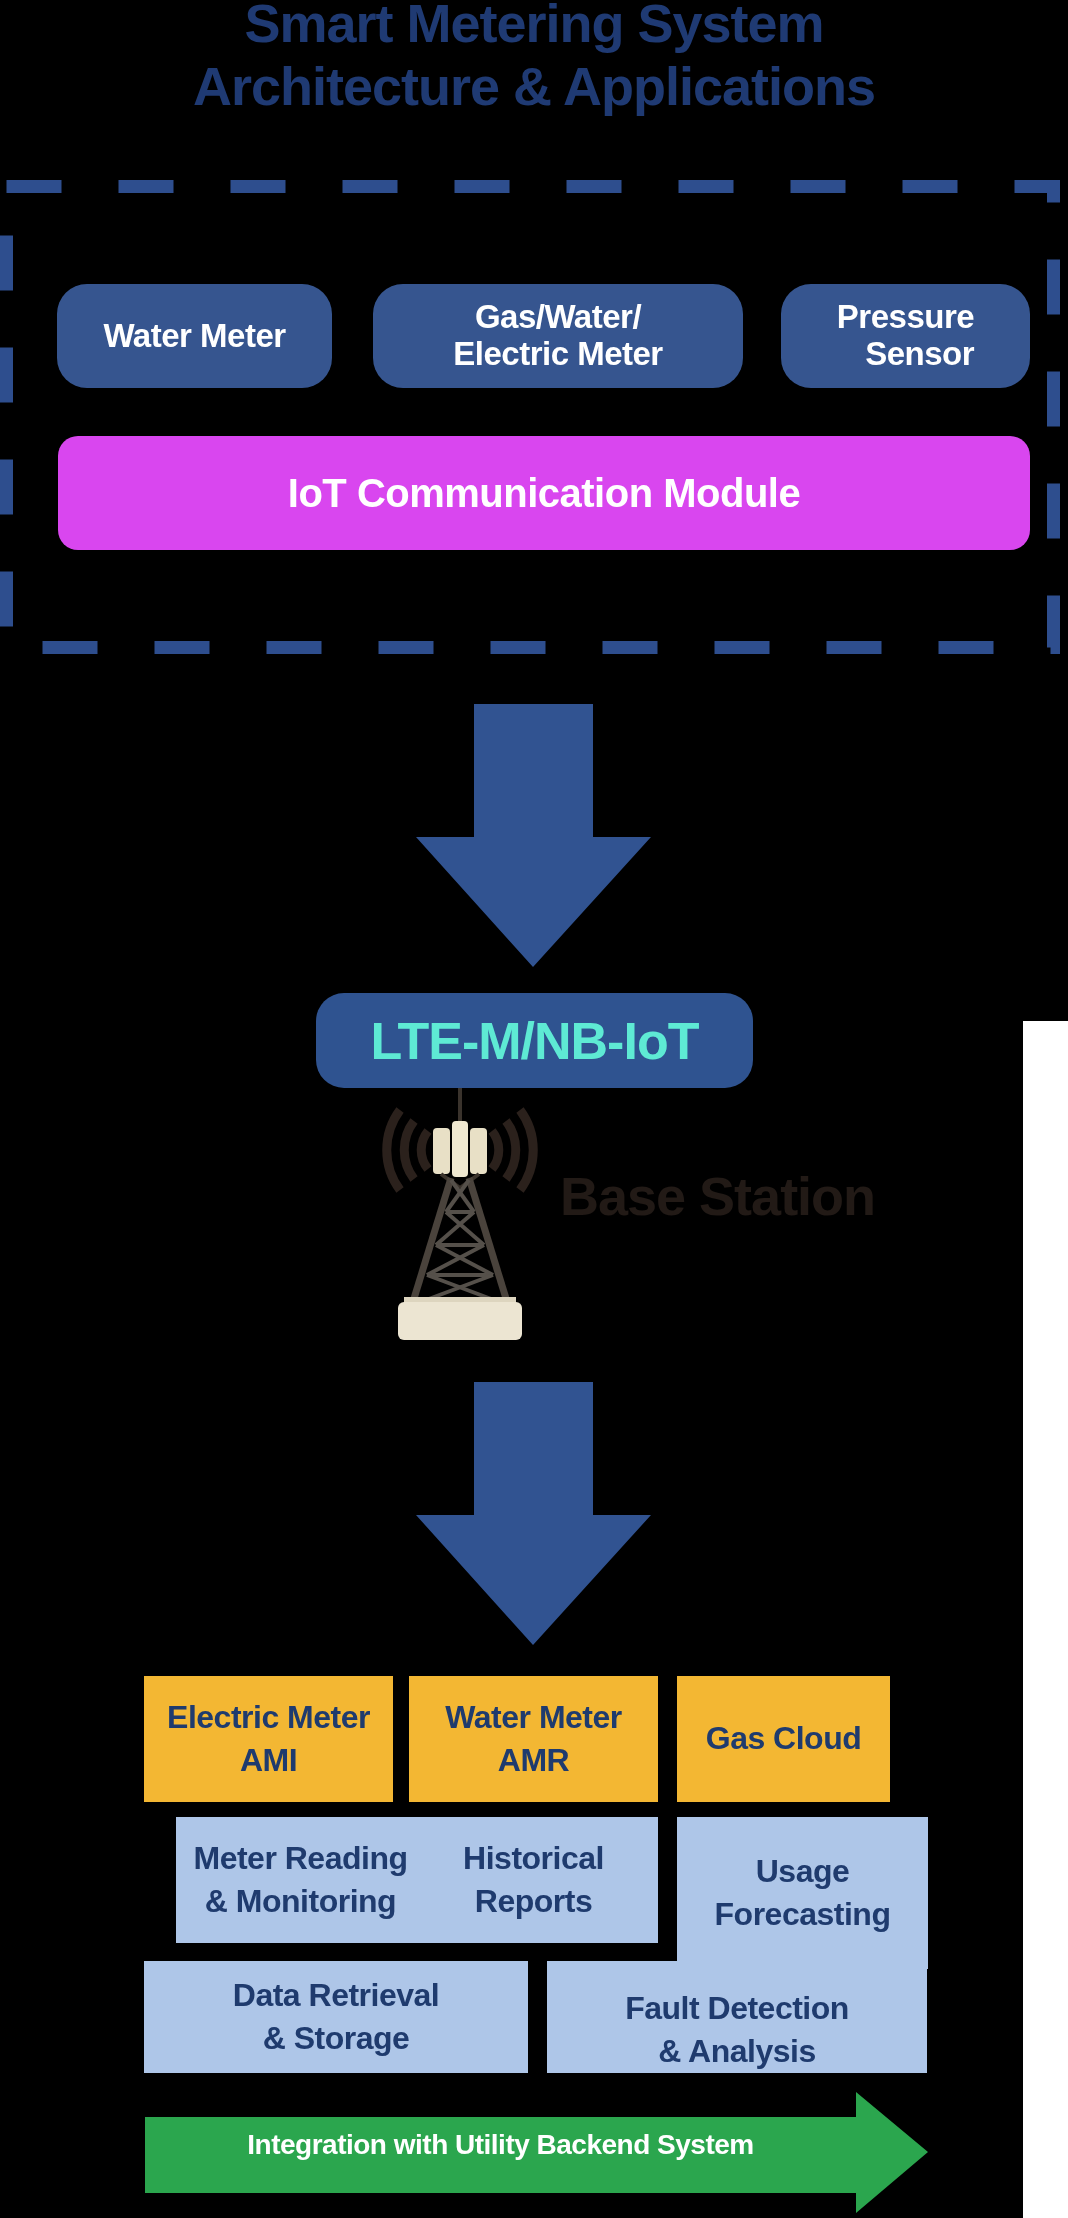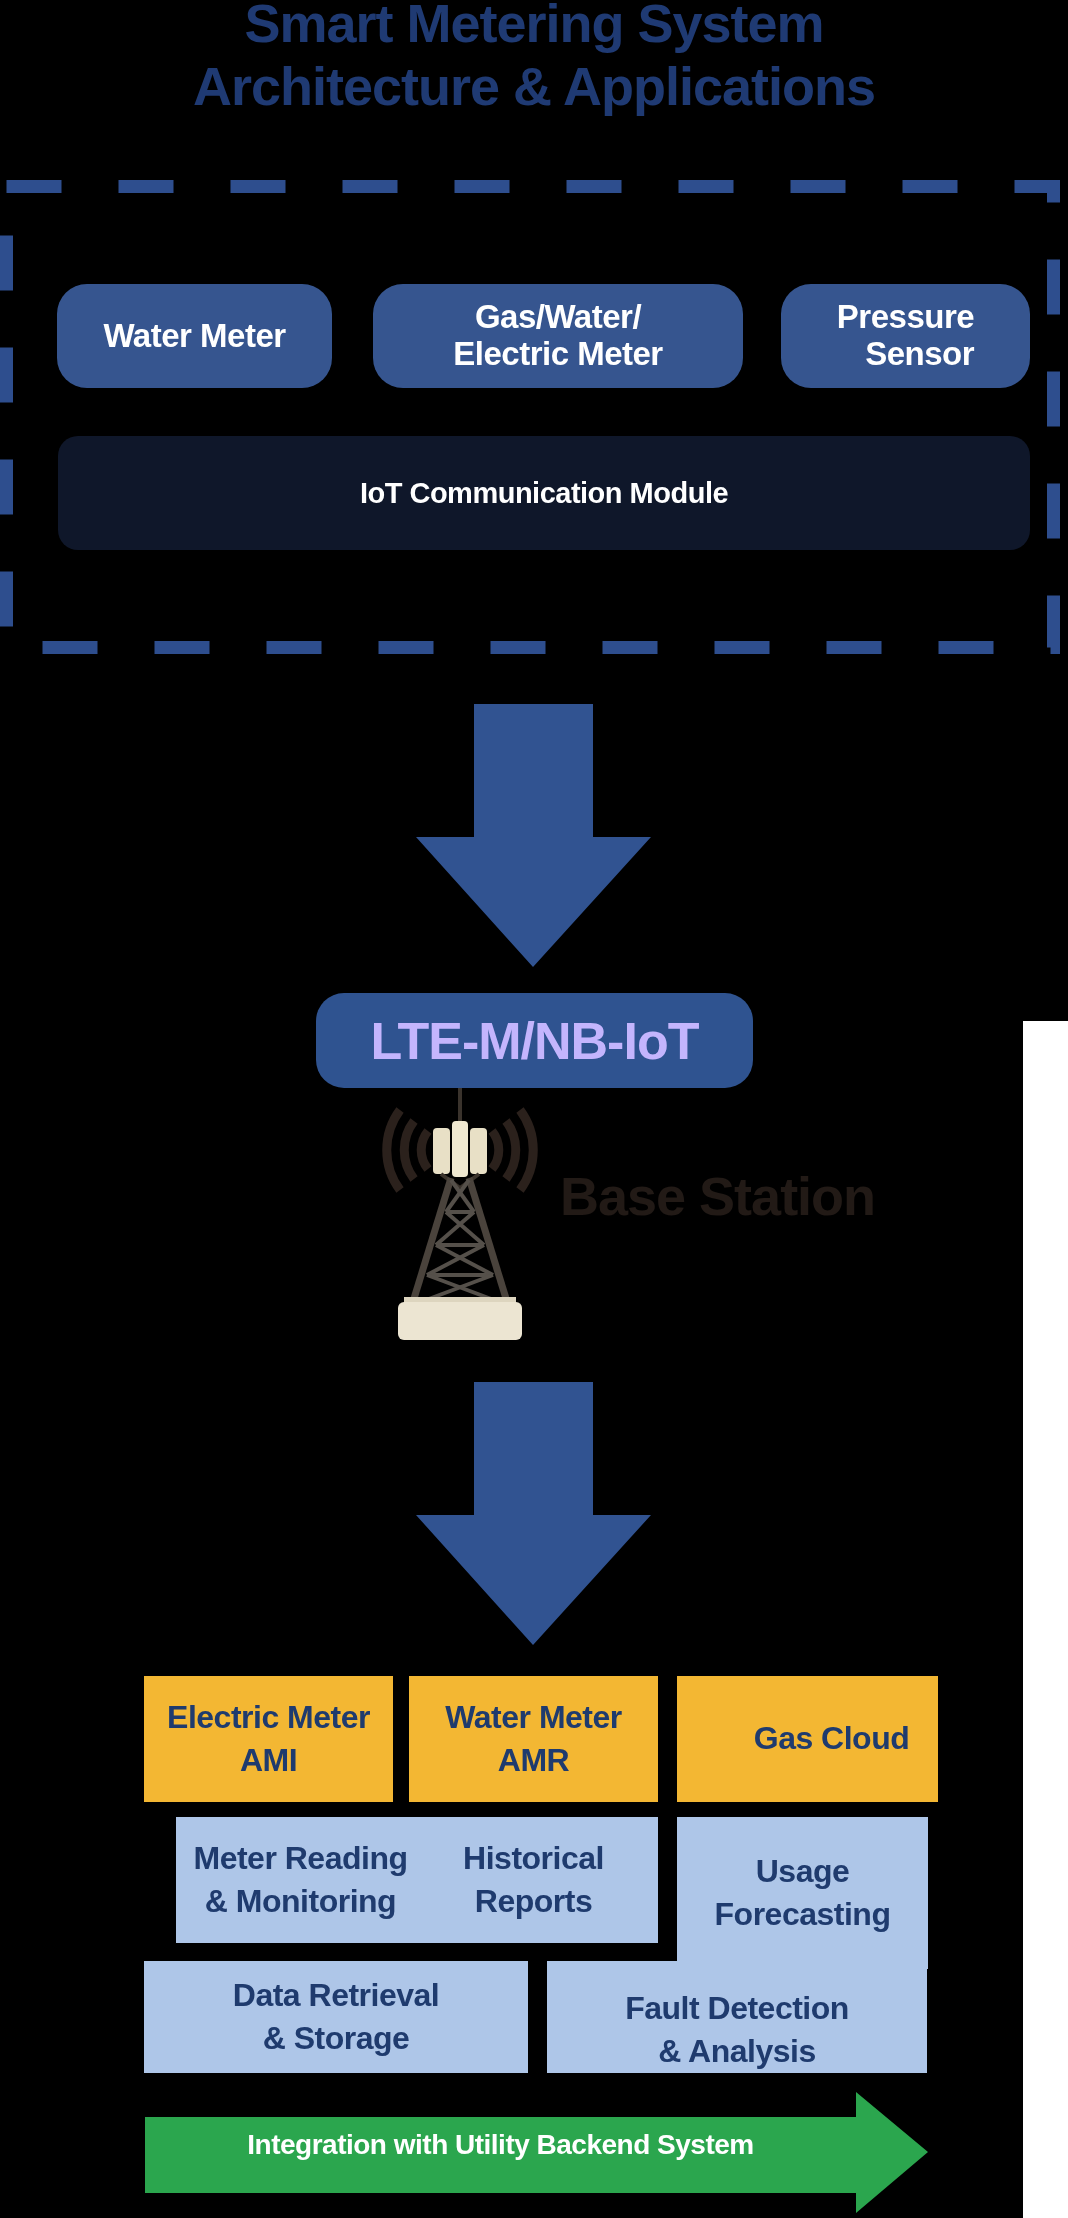--- a/index.html
+++ b/index.html
@@ -13,26 +13,26 @@
   #title{
     left:0;top:-8px;width:1068px;
     color:#1f3a73;font-weight:bold;font-size:54px;line-height:63px;
     text-align:center;letter-spacing:-1px;
   }
   .pill{
     background:#36558f;color:#ffffff;font-weight:bold;font-size:33px;
     border-radius:30px;line-height:1.12;letter-spacing:-0.5px;
   }
   #iot-module{
-    left:58px;top:436px;width:972px;height:114px;background:#0f172a;
-    border-radius:20px;color:#fff;font-weight:bold;font-size:29px;letter-spacing:-0.5px;
+    left:58px;top:436px;width:972px;height:114px;background:#d946ef;
+    border-radius:20px;color:#fff;font-weight:bold;font-size:40px;letter-spacing:-0.5px;
   }
   #lte-box{
     left:316px;top:993px;width:437px;height:95px;background:#2f5390;
-    border-radius:28px;color:#c4b5fd;font-weight:bold;font-size:52px;letter-spacing:-1px;
+    border-radius:28px;color:#5eead4;font-weight:bold;font-size:52px;letter-spacing:-1px;
   }
   #base-station-label{
     left:560px;top:1166px;width:420px;height:60px;
     color:#221a16;font-weight:bold;font-size:54px;letter-spacing:-1px;
     display:flex;align-items:center;
   }
   .gridbox{
     color:#1f3b6e;font-weight:bold;font-size:32px;line-height:1.35;letter-spacing:-0.5px;
   }
   .yellow{background:#f3b733;}
@@ -133,21 +133,21 @@
   </div>
 
   <div class="abs center gridbox yellow" style="left:144px;top:1676px;width:249px;height:126px;">
     <span class="pre">Electric Meter
 AMI</span>
   </div>
   <div class="abs center gridbox yellow" style="left:409px;top:1676px;width:249px;height:126px;">
     <span class="pre">Water Meter
 AMR</span>
   </div>
-  <div class="abs center gridbox yellow" style="left:677px;top:1676px;width:213px;height:126px;padding-left:48px;">
+  <div class="abs center gridbox yellow" style="left:677px;top:1676px;width:213px;height:126px;">
     <span class="pre">Gas Cloud</span>
   </div>
 
   <div class="abs center gridbox lblue" style="left:144px;top:1817px;width:249px;height:126px;margin-left:32px;">
     <span class="pre">Meter Reading
 &amp; Monitoring</span>
   </div>
   <div class="abs center gridbox lblue" style="left:409px;top:1817px;width:249px;height:126px;">
     <span class="pre">Historical
 Reports</span>

